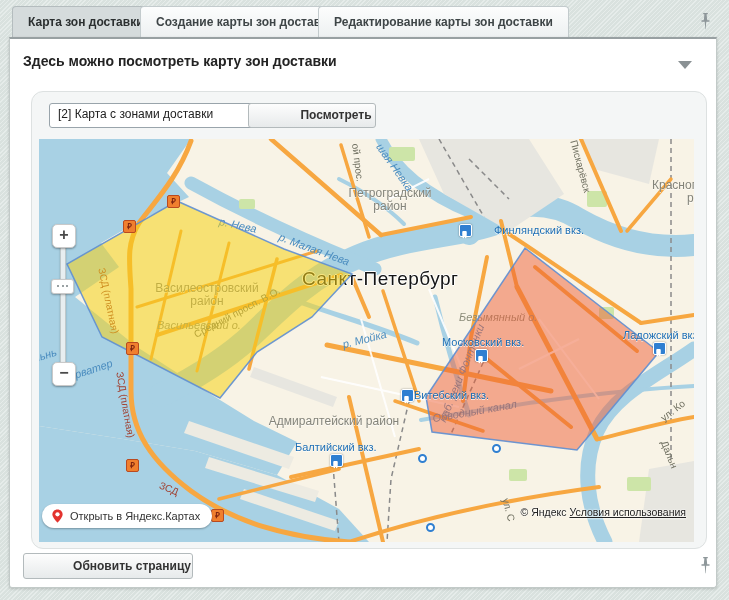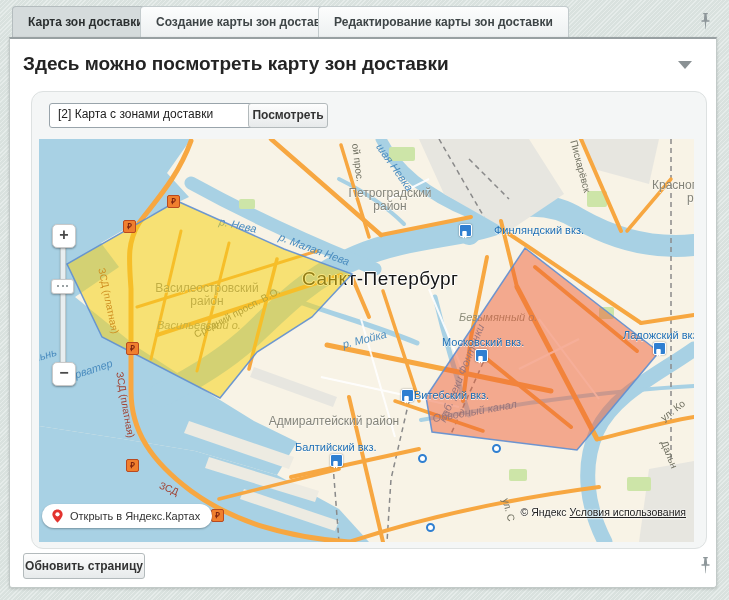--- a/index.html
+++ b/index.html
@@ -10,31 +10,31 @@
   .tabbar{position:absolute;left:0;top:0;width:729px;height:38px;}
   .tab{position:absolute;top:6px;height:31px;line-height:31px;padding:0 15px;
     font-size:12px;font-weight:bold;color:#3e4547;cursor:pointer;
     border:1px solid #c3cbcd;border-bottom:none;border-radius:4px 4px 0 0;
     background:linear-gradient(#fcfdfd,#edf0f1);white-space:nowrap;}
   .tab.active{background:#d5dbdc;color:#2b2f30;border-color:#b4bcbe;}
   
   .card{position:absolute;left:9px;top:37px;width:706px;height:548px;background:#fff;
     border:1px solid #c2cac8;border-top:2px solid #98a0a2;border-radius:0 0 3px 3px;
     box-shadow:0 1px 3px rgba(0,0,0,.18);}
-  .page-title{position:absolute;left:13px;top:14px;font-size:19px;font-weight:bold;color:#232323;}
+  .page-title{position:absolute;left:13px;top:14px;font-size:14px;font-weight:bold;color:#232323;}
   .collapse-tri{position:absolute;right:24px;top:22px;width:0;height:0;cursor:pointer;
     border-left:7px solid transparent;border-right:7px solid transparent;border-top:8px solid #8a9194;}
   .panel{position:absolute;left:21px;top:52px;width:674px;height:456px;background:#f4f6f6;
     border:1px solid #dde1e1;border-radius:12px;}
   .mapselect{position:absolute;left:17px;top:11px;width:190px;height:23px;background:#fff;
     border:1px solid #99a4ab;border-radius:3px;font-size:12px;color:#222;line-height:21px;
     padding:0 18px 0 8px;cursor:pointer;white-space:nowrap;overflow:hidden;}
   .mapselect .arr{position:absolute;right:6px;top:0;font-size:10px;color:#333;}
   .btn{display:inline-block;background:linear-gradient(#fdfdfd,#e7eaeb);border:1px solid #b3babc;
-    border-radius:3px;font-size:12px;font-weight:bold;color:#333;text-align:center;cursor:pointer;}
+    border-radius:3px;font-size:12px;font-weight:bold;color:#333;text-align:center;cursor:pointer;padding-left:48px;}
   .view-btn{position:absolute;left:216px;top:11px;width:78px;height:23px;line-height:23px;}
   .refresh-btn{position:absolute;left:13px;top:514px;width:120px;height:24px;line-height:24px;}
   
   .map{position:absolute;left:7px;top:47px;width:655px;height:403px;overflow:hidden;
     background:#f8f3e6;cursor:grab;}
   .map svg.base{position:absolute;left:0;top:0;z-index:1;}
   .lbl{position:absolute;z-index:2;white-space:nowrap;pointer-events:none;}
   .zones{position:absolute;left:0;top:0;z-index:3;pointer-events:none;}
   .ic{position:absolute;z-index:4;}
   .ctl{position:absolute;z-index:5;}

